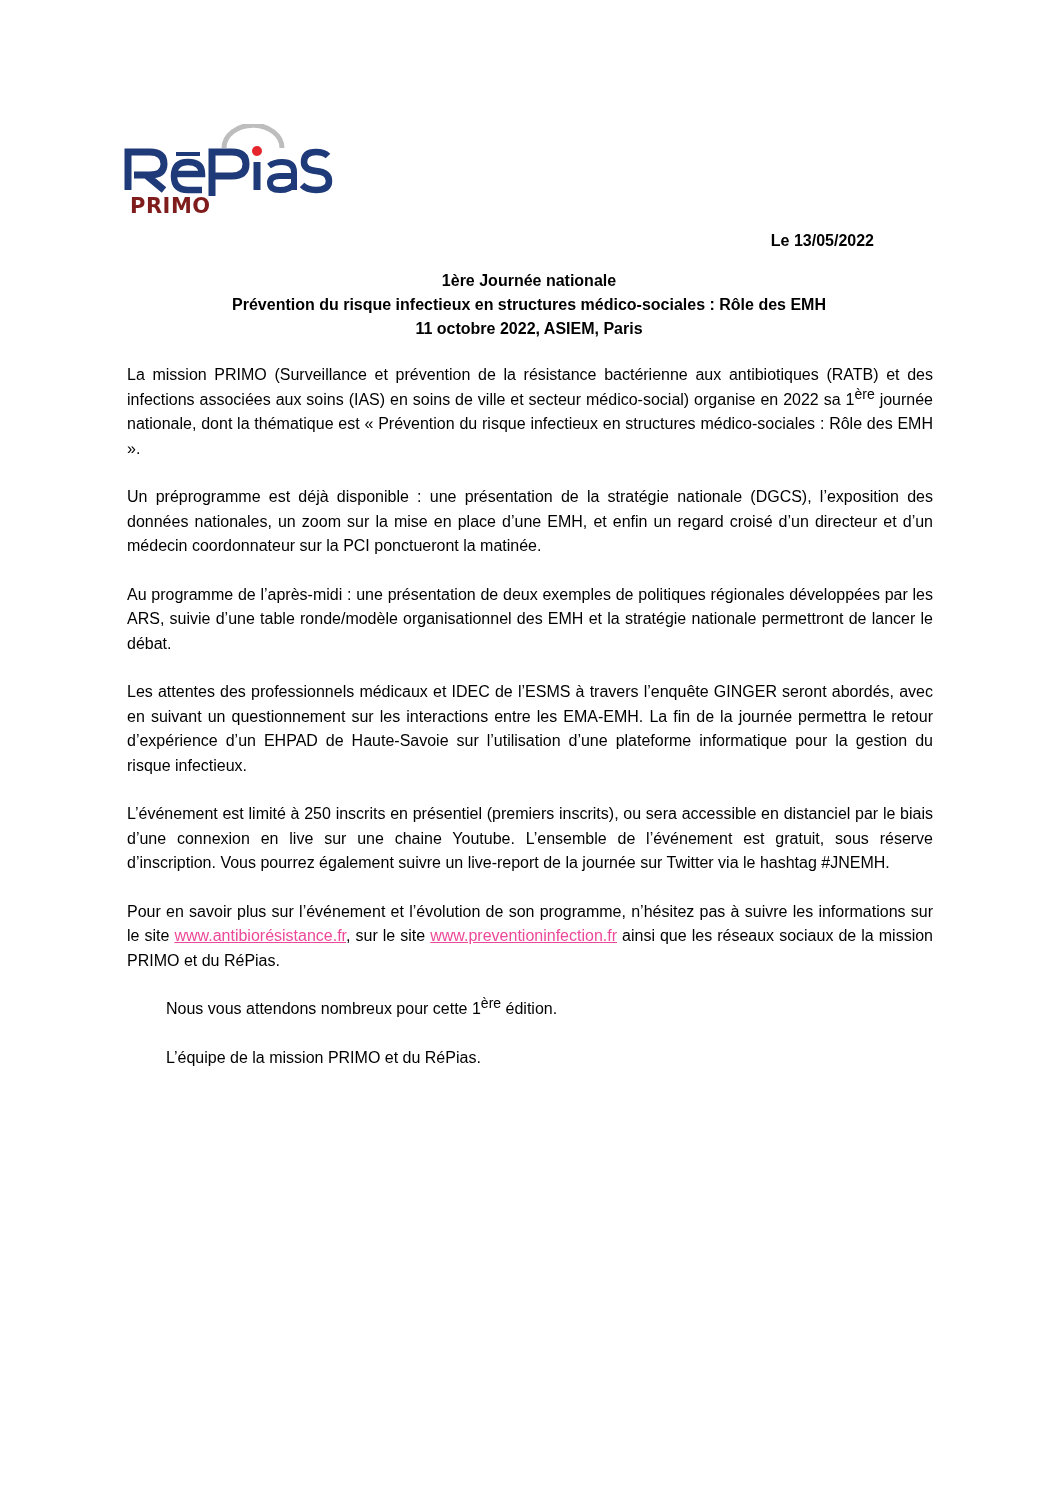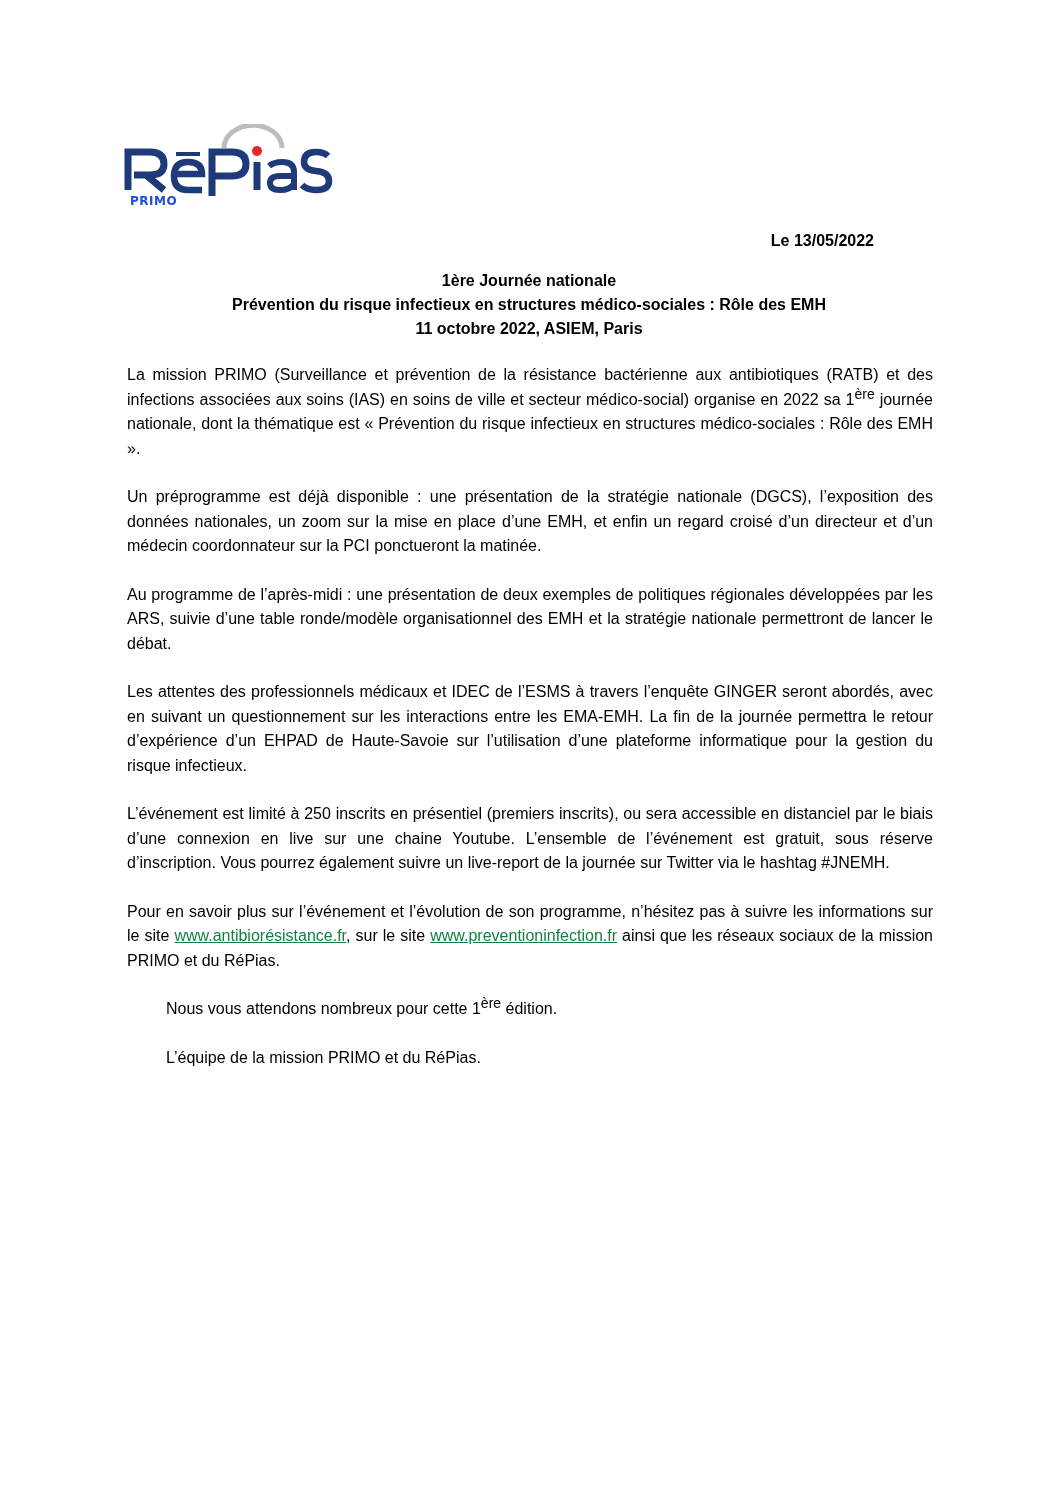--- a/index.html
+++ b/index.html
@@ -30,22 +30,22 @@
       width: 210px;
       height: 100px;
     }
     .logo svg { display: block; }
     .logo-sub {
       position: absolute;
       left: 6px;
       top: 70px;
       font-family: "DejaVu Sans", sans-serif;
       font-weight: bold;
-      font-size: 12px;
-      color: #1d4ed8;
+      font-size: 21px;
+      color: #7f1d1d;
       letter-spacing: 0.5px;
     }
 
     .date {
       position: absolute;
       right: 184px;
       top: 232px;
       font-size: 16px;
       font-weight: bold;
       font-family: "Liberation Sans", sans-serif;
@@ -75,21 +75,21 @@
       margin: 0 0 24px 0;
     }
     .para.tight { margin-bottom: 0; }
     .para.left { text-align: left; margin-left: 39px; }
     sup {
       font-size: 14px;
       line-height: 0;
       vertical-align: super;
     }
     a.link {
-      color: #15803d;
+      color: #ec4899;
       text-decoration: underline;
     }
   </style>
 </head>
 <body>
 
 <div class="page">
 
   <div class="logo">
     <svg width="210" height="75" viewBox="0 0 210 75">

